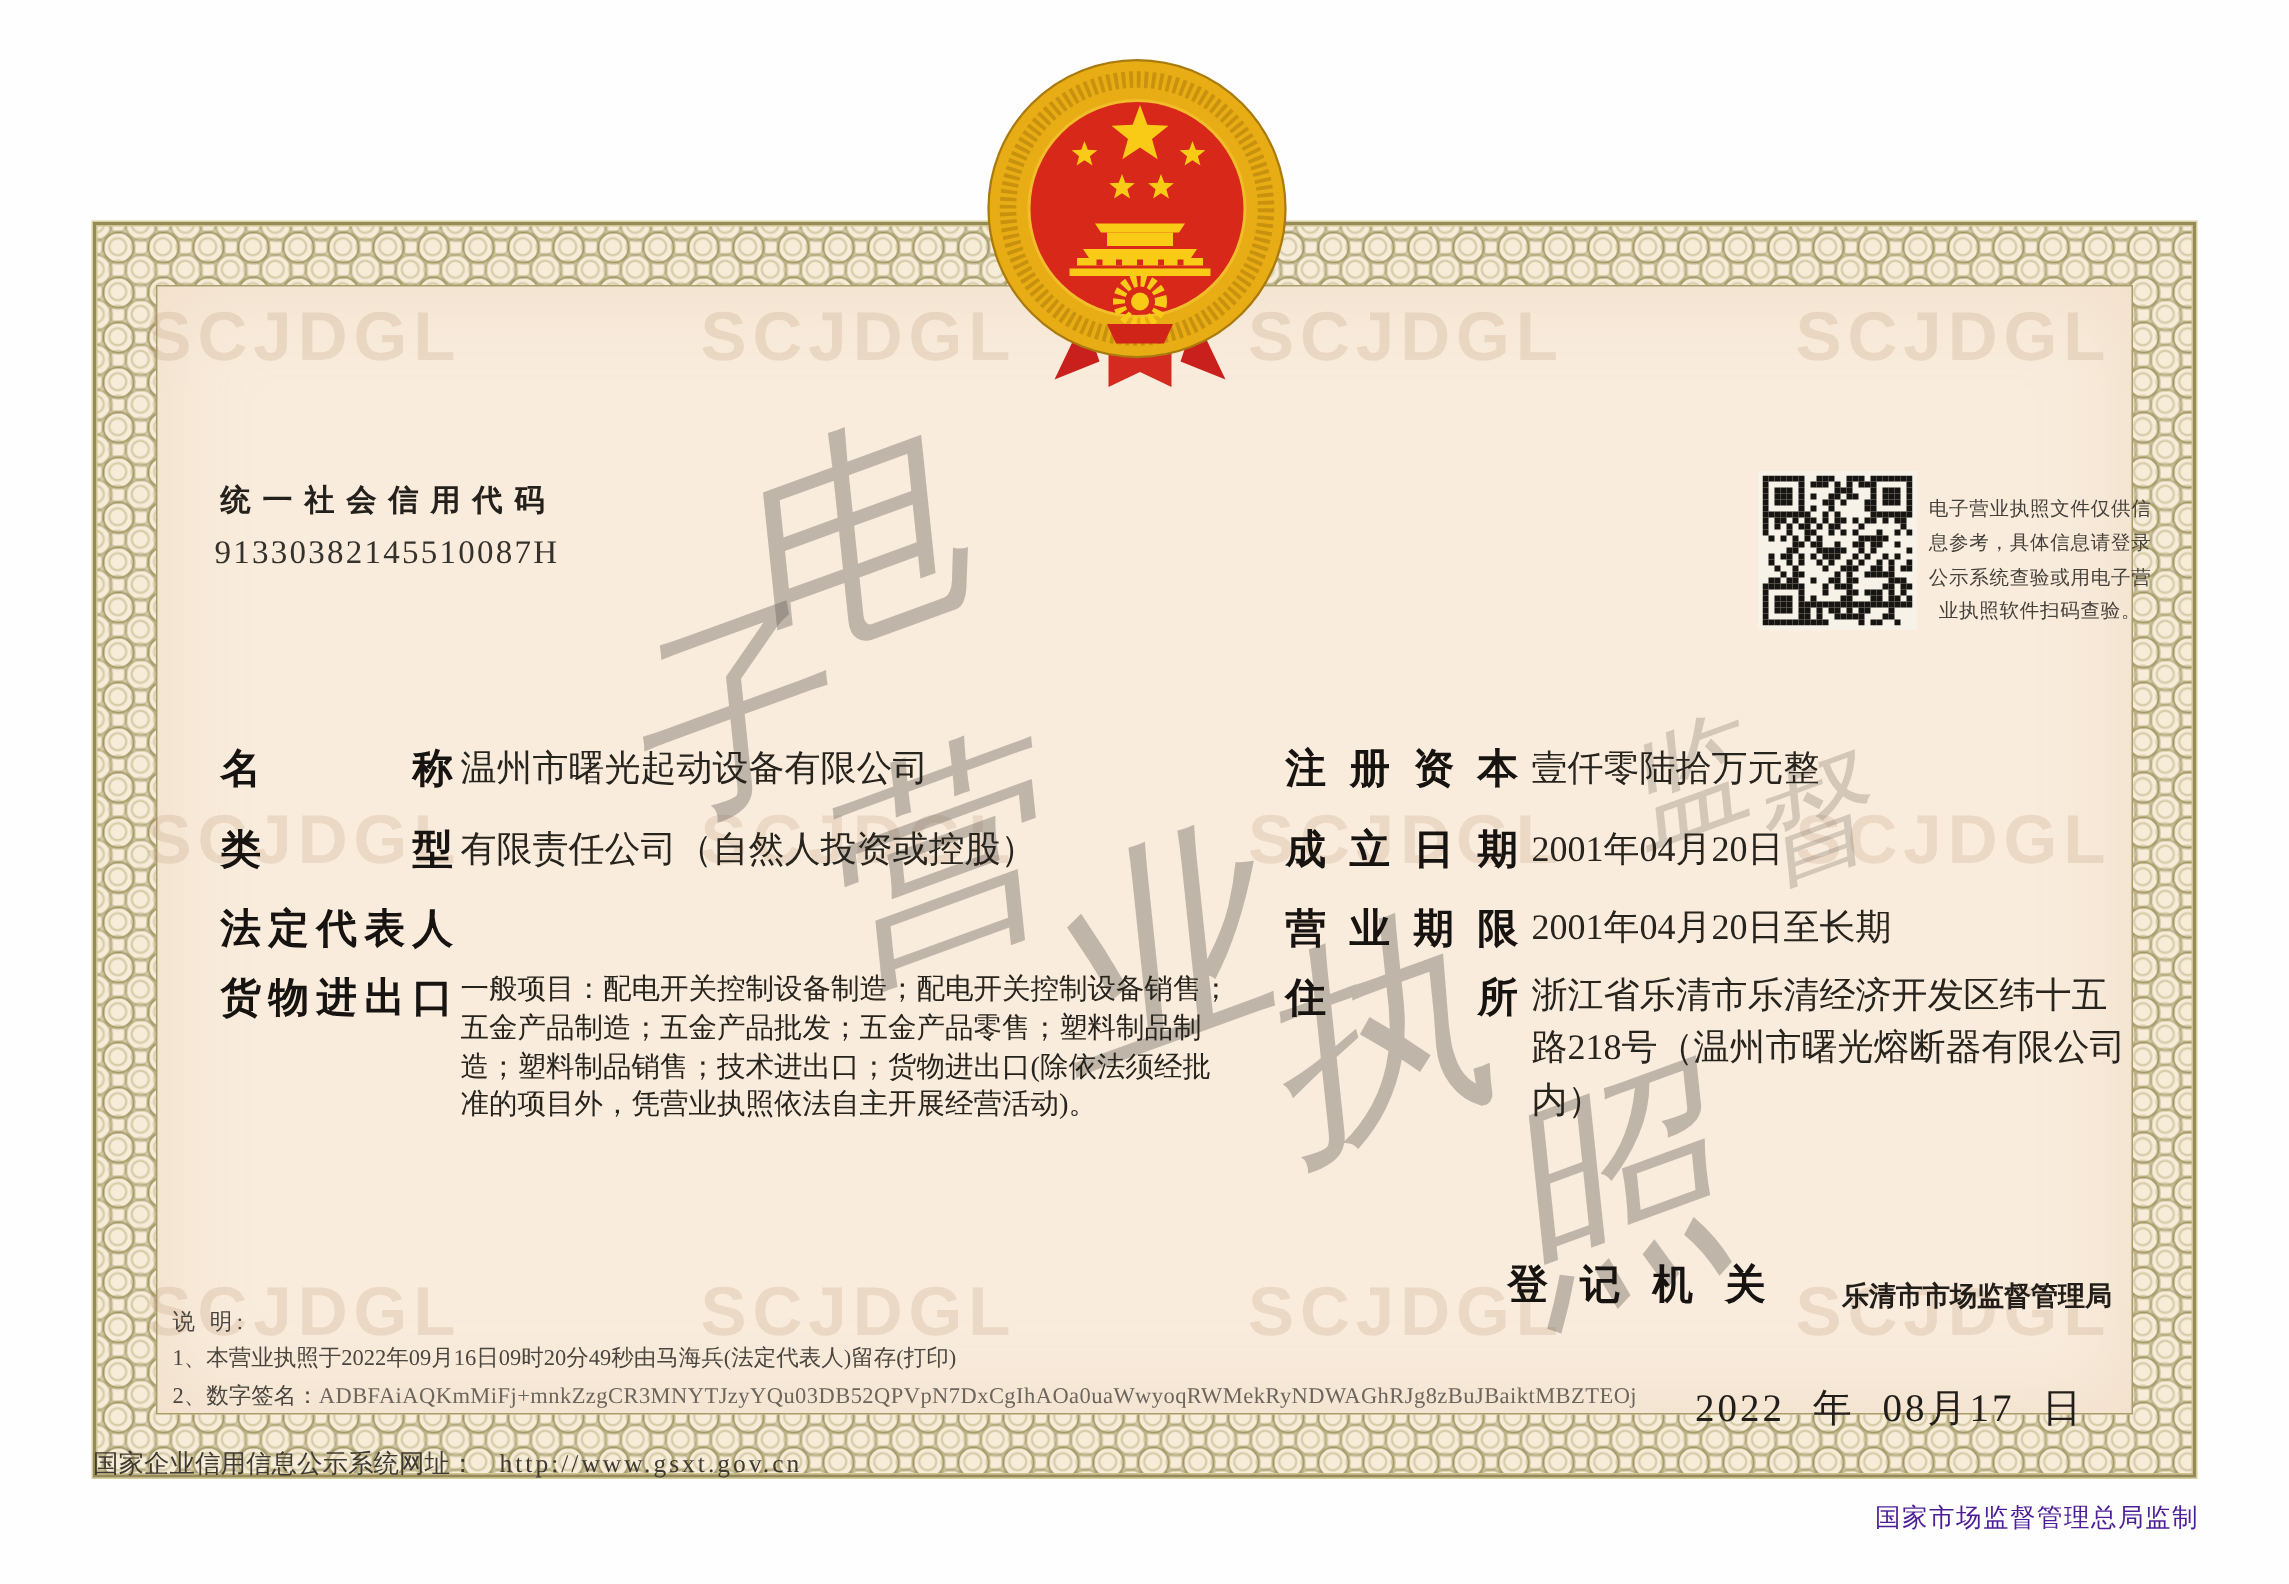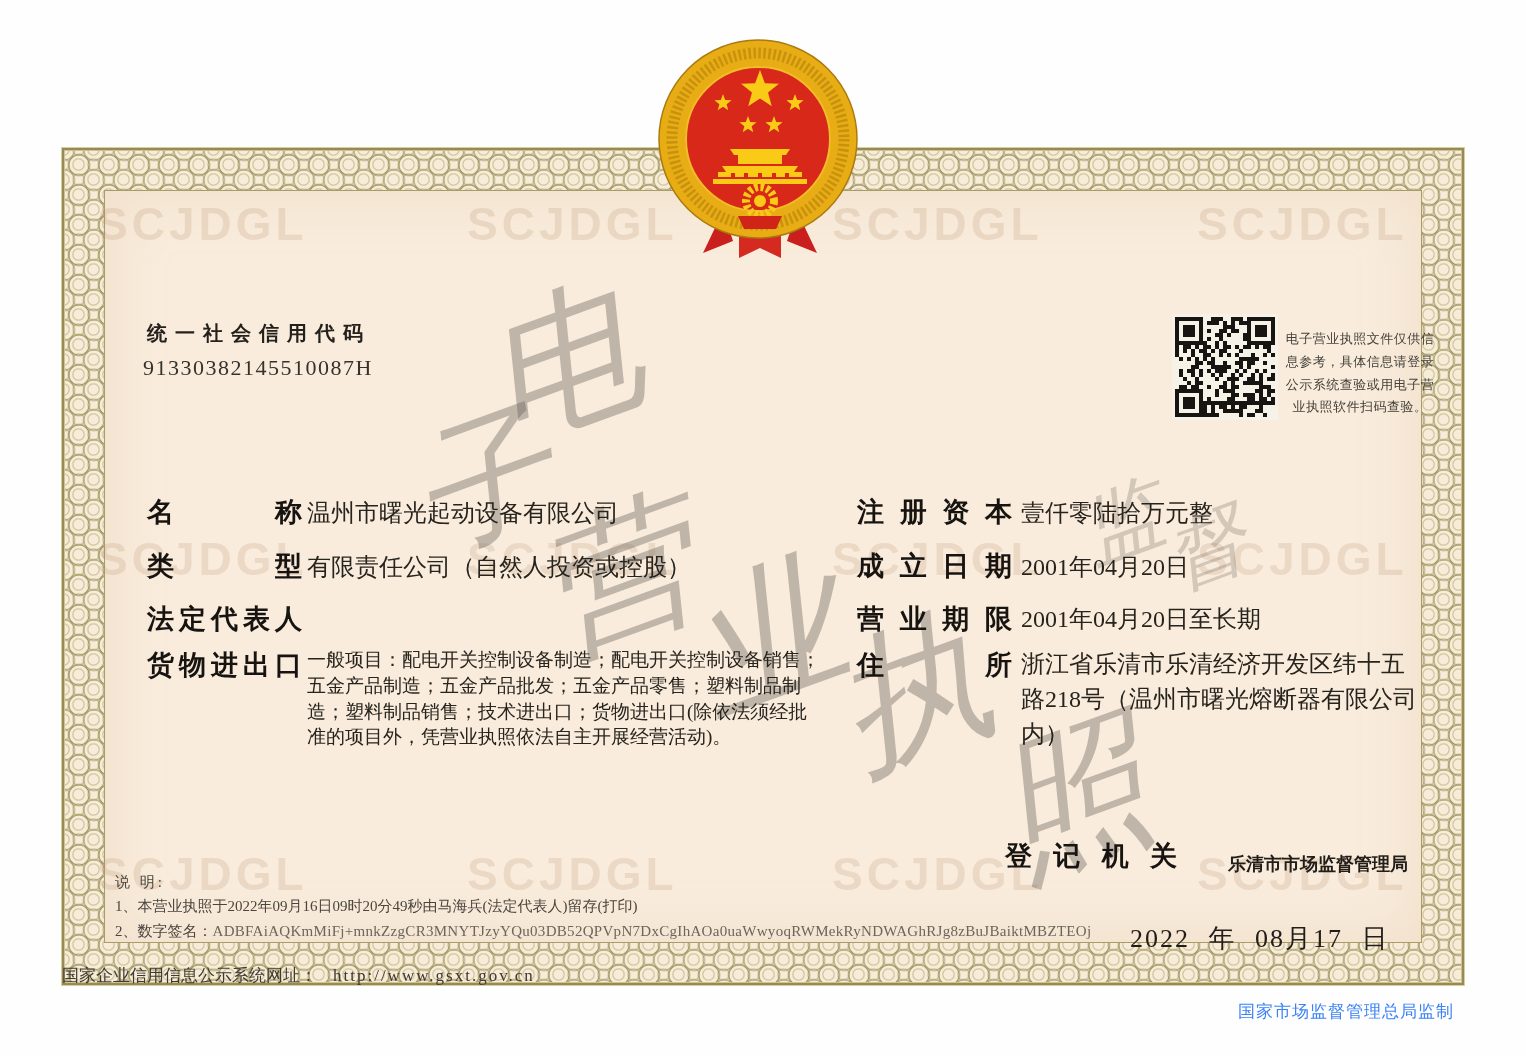--- a/index.html
+++ b/index.html
@@ -70,22 +70,22 @@
   .notes .nh { letter-spacing:3px; }
   .notes .sig { color:#6b655c; letter-spacing:.3px; }
 
   
   .emblem { position:absolute; left:643px; top:13px; z-index:5; }
 
   
   .footer-left  { position:absolute; left:62px; top:948px;
                   font:400 17px "Liberation Serif",serif; color:#3e3931;margin-top:16px; }
   .footer-left .url { margin-left:16px; letter-spacing:2px; }
-  .footer-right { position:absolute; right:72px; top:1000px;
-                  font:400 17px "Liberation Serif",serif; color:#3b82f6; letter-spacing:1px; }
+  .footer-right { position:absolute; right:60px; top:1000px;
+                  font:400 17px "Liberation Serif",serif; color:#4c1d95; letter-spacing:1px; }
 </style>
 </head>
 <body>
 
 <div class="page">
 
   <svg class="emblem" width="230" height="250" viewBox="0 0 230 250">
     <path d="M80 198 L60 240 L90 228 Z" fill="#c9201d"></path>
     <path d="M154 198 L174 240 L144 228 Z" fill="#c9201d"></path>
     <path d="M96 212 L96 245 L117 235 L138 245 L138 212 Z" fill="#d42a1f"></path>

